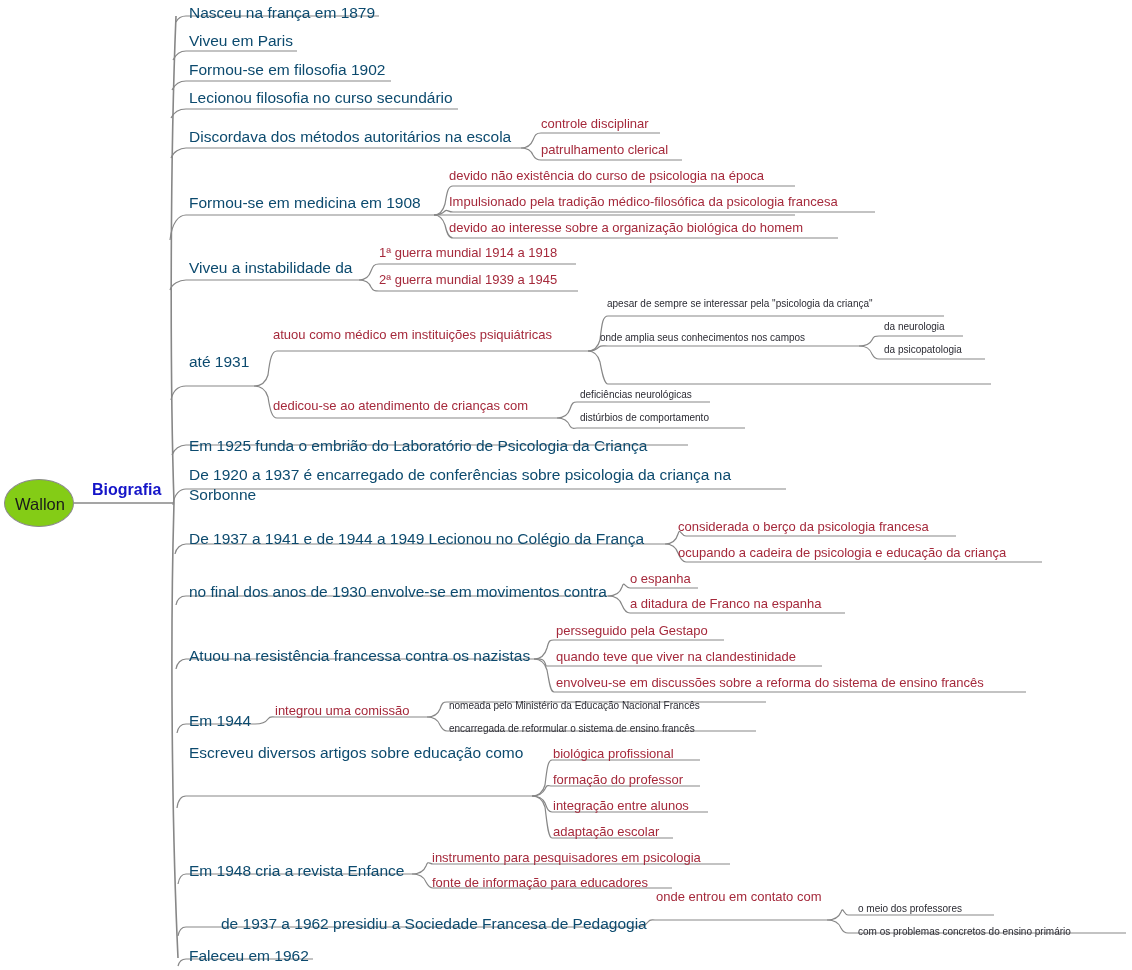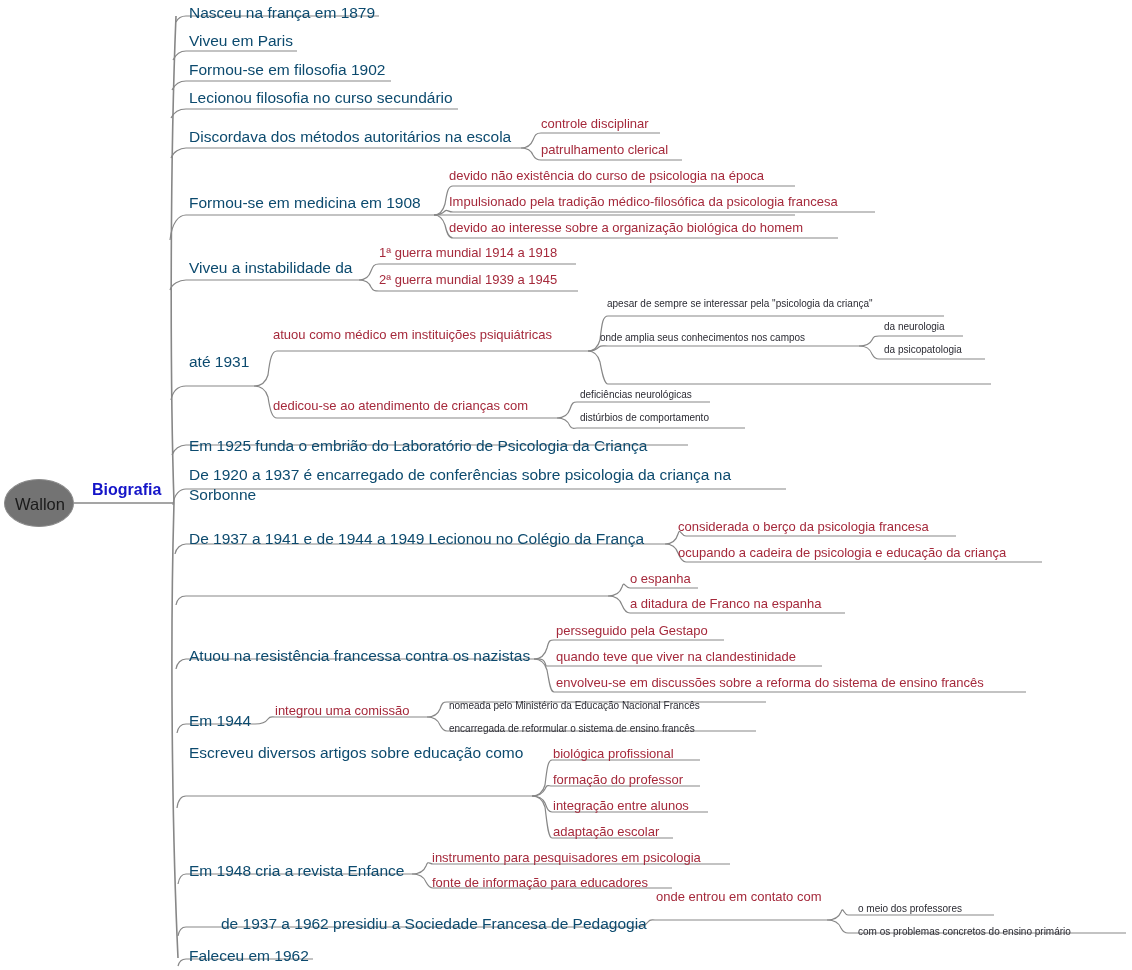--- a/index.html
+++ b/index.html
@@ -49,21 +49,21 @@
     text-align: right;
   }
   
   #root-node {
     position: absolute;
     left: 4px;
     top: 479px;
     width: 70px;
     height: 48px;
     border-radius: 50%;
-    background: #737373;
+    background: #84cc16;
     border: 1.3px solid #8a8a8a;
     box-sizing: border-box;
   }
   #root-label {
     position: absolute;
     left: 0;
     top: 0;
     width: 70px;
     height: 48px;
     display: flex;
@@ -197,20 +197,21 @@
   <div class="node lvl1" style="left:189px; top:32px;">Viveu em Paris</div>
   <div class="node lvl1" style="left:189px; top:61px;">Formou-se em filosofia 1902</div>
   <div class="node lvl1" style="left:189px; top:89px;">Lecionou filosofia no curso secundário</div>
   <div class="node lvl1" style="left:189px; top:128px;">Discordava dos métodos autoritários na escola</div>
   <div class="node lvl1" style="left:189px; top:194px;">Formou-se em medicina em 1908</div>
   <div class="node lvl1" style="left:189px; top:259px;">Viveu a instabilidade da</div>
   <div class="node lvl1" style="left:189px; top:353px;">até 1931</div>
   <div class="node lvl1" style="left:189px; top:437px;">Em 1925 funda o embrião do Laboratório de Psicologia da Criança</div>
   <div class="node lvl1 wrap2" style="left:189px; top:465px; width:572px;">De 1920 a 1937 é encarregado de conferências sobre psicologia da criança na Sorbonne</div>
   <div class="node lvl1" style="left:189px; top:530px;">De 1937 a 1941 e de 1944 a 1949 Lecionou no Colégio da França</div>
+  <div class="node lvl1" style="left:189px; top:583px;">no final dos anos de 1930 envolve-se em movimentos contra</div>
   <div class="node lvl1" style="left:189px; top:647px;">Atuou na resistência francessa contra os nazistas</div>
   <div class="node lvl1" style="left:189px; top:712px;">Em 1944</div>
   <div class="node lvl1" style="left:189px; top:744px;">Escreveu diversos artigos sobre educação como</div>
   <div class="node lvl1" style="left:189px; top:862px;">Em 1948 cria a revista Enfance</div>
   <div class="node lvl1" style="left:189px; top:915px;margin-left:32px;">de 1937 a 1962 presidiu a Sociedade Francesa de Pedagogia</div>
   <div class="node lvl1" style="left:189px; top:947px;">Faleceu em 1962</div>
 
   <div class="node lvl2" style="left:541px; top:117px;">controle disciplinar</div>
   <div class="node lvl2" style="left:541px; top:143px;">patrulhamento clerical</div>
 

